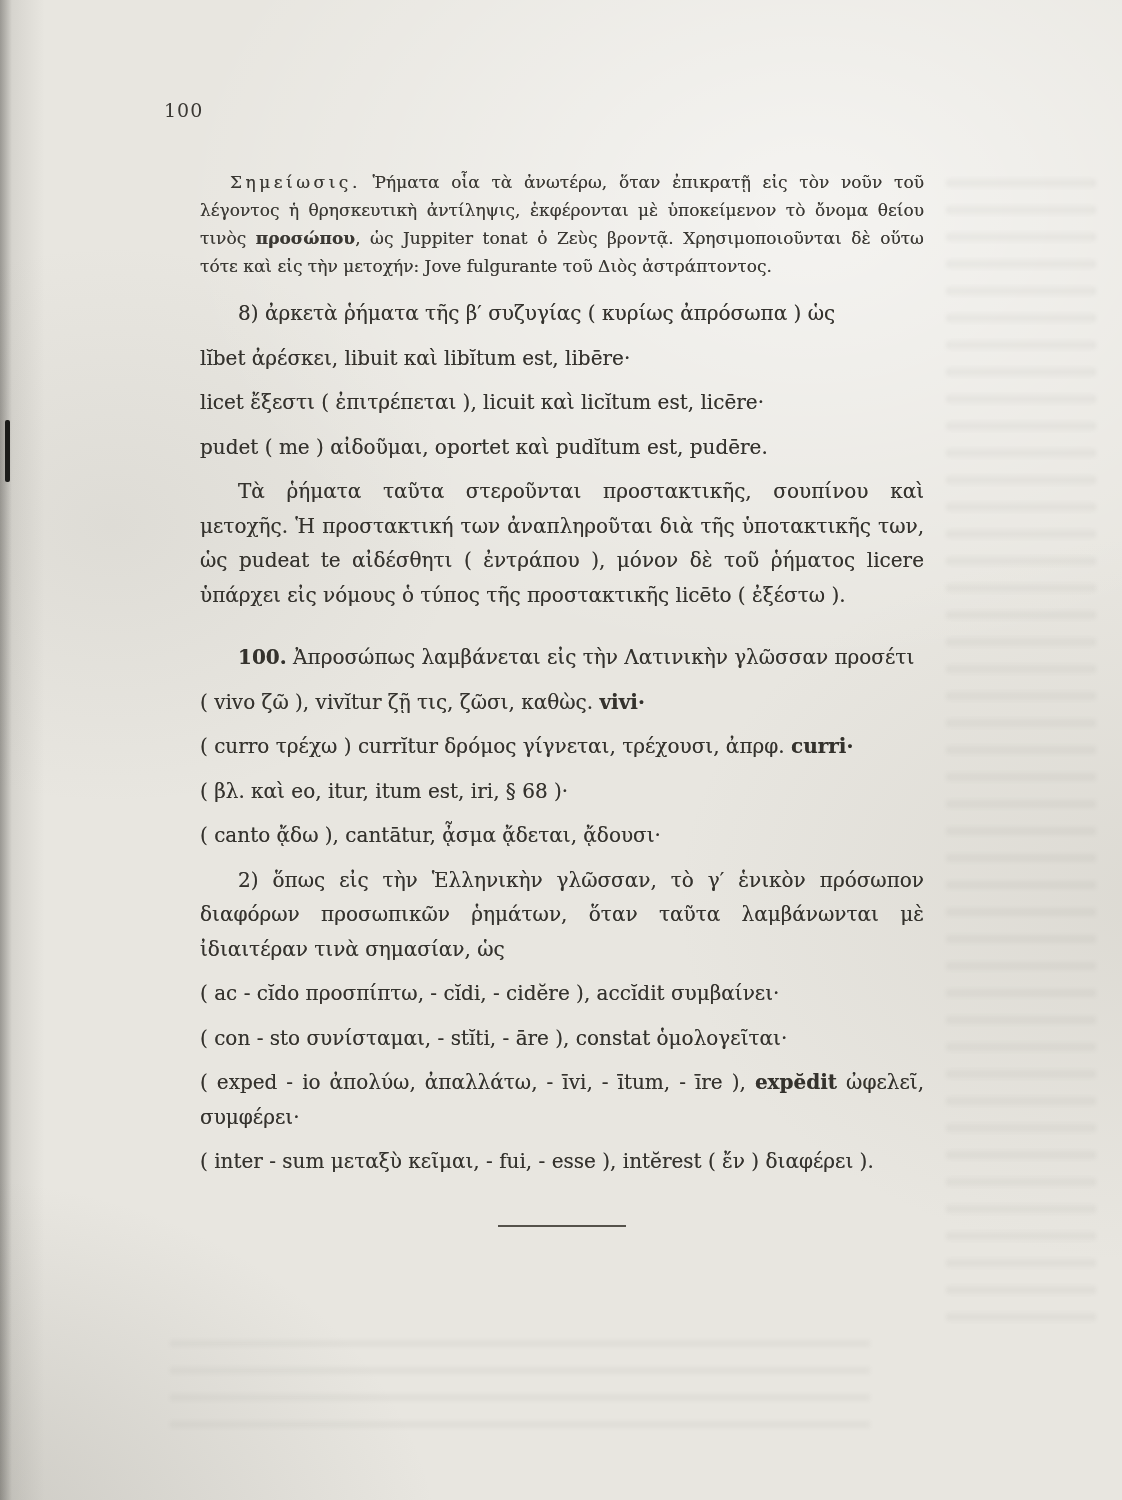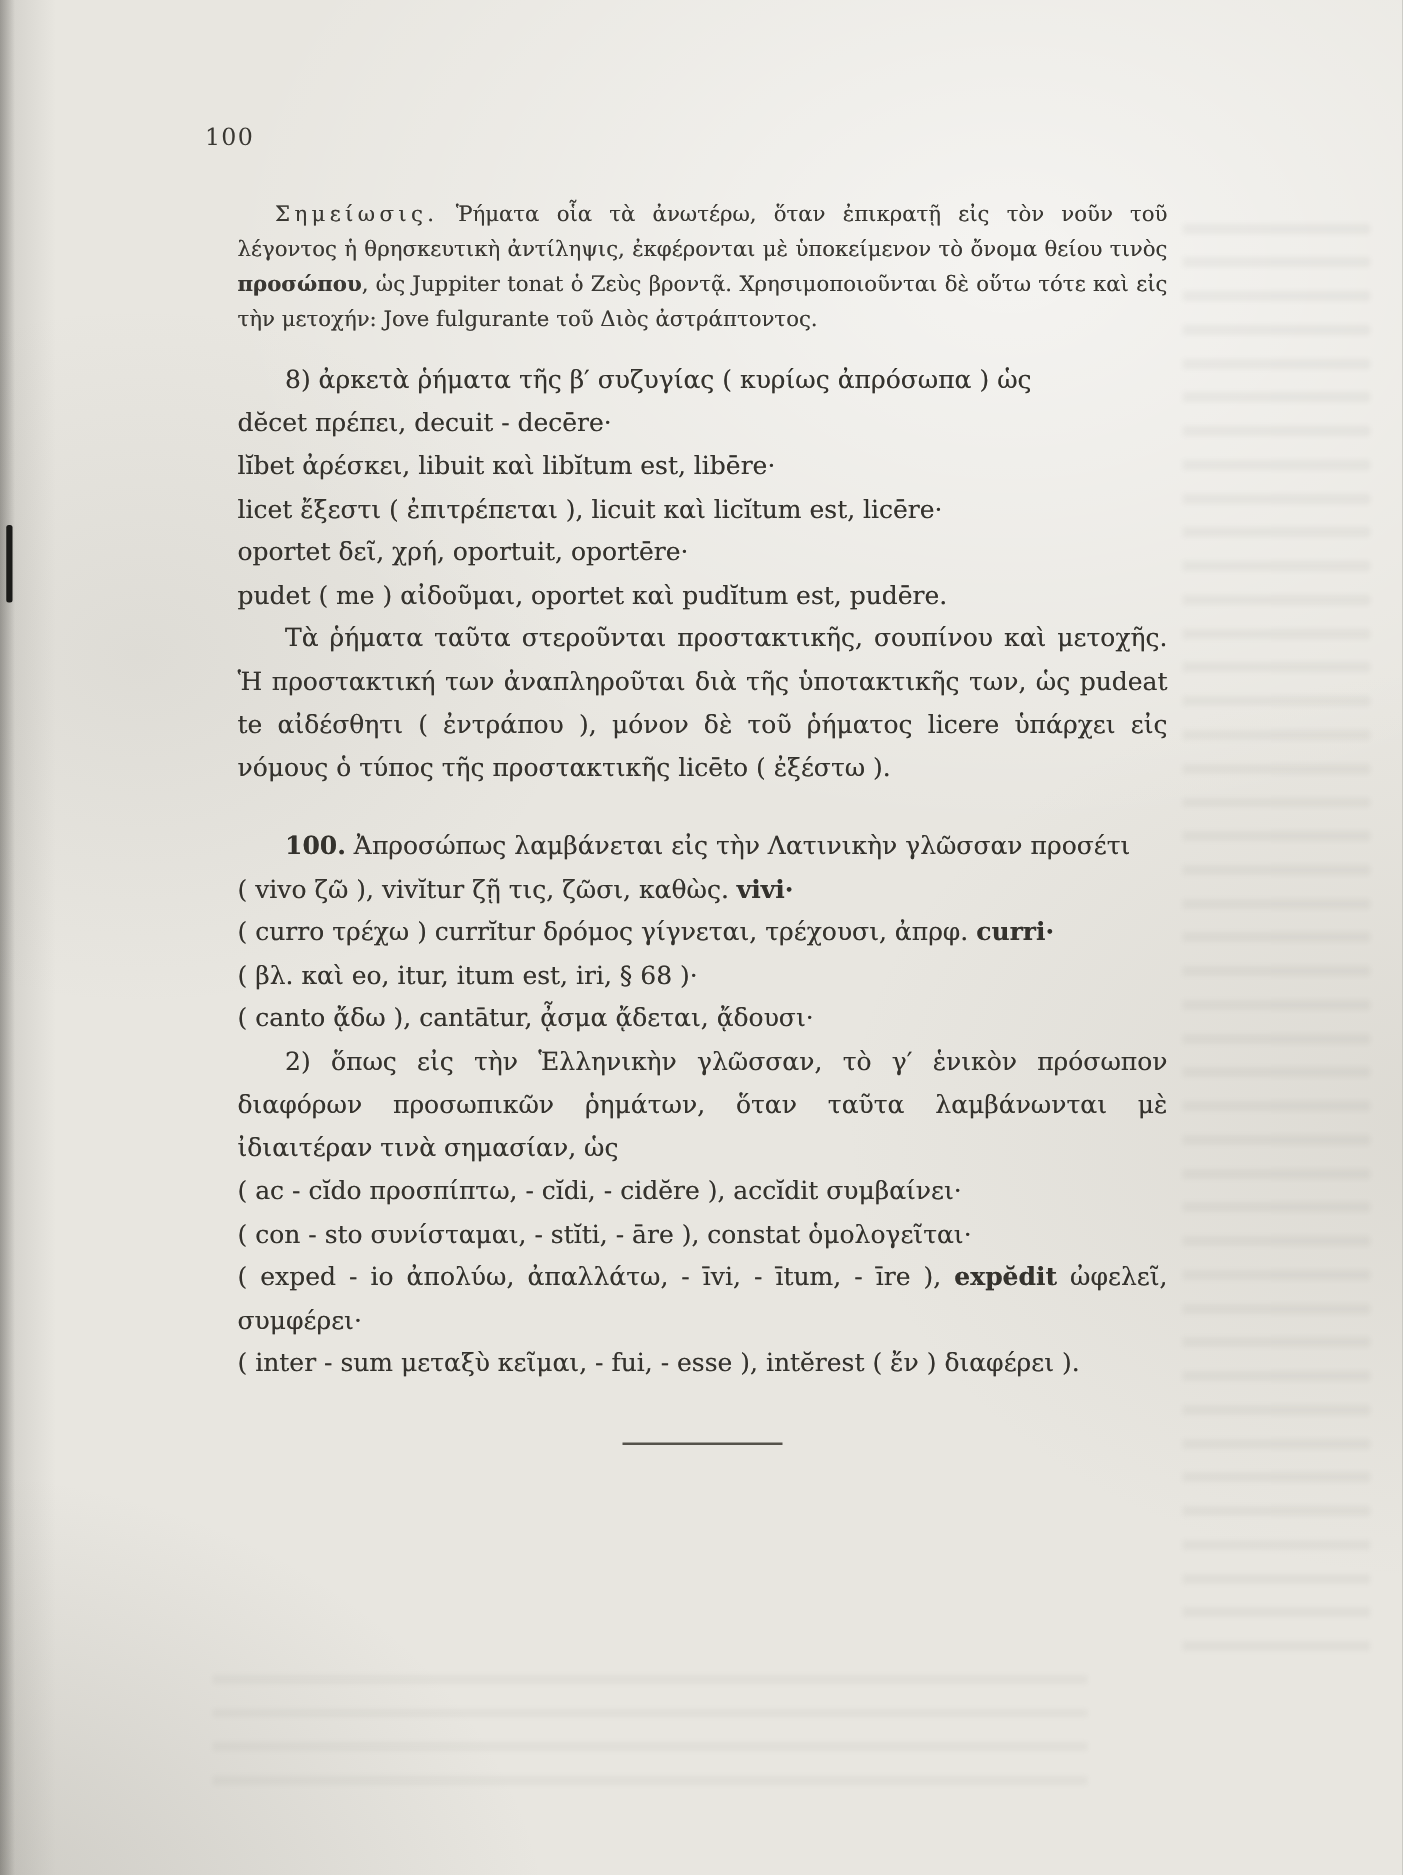--- a/index.html
+++ b/index.html
@@ -22,21 +22,21 @@
   .edge-shadow{position:absolute;left:0;top:0;width:12px;height:100%;
     background:linear-gradient(90deg, rgba(55,53,49,0.35), rgba(55,53,49,0));}
   .edge-mark{position:absolute;left:5px;top:420px;width:5px;height:62px;background:#1b1b19;border-radius:2px;}
   .bleed-right{position:absolute;right:26px;top:160px;width:150px;height:1180px;opacity:0.06;filter:blur(2px);
     background:repeating-linear-gradient(180deg, transparent 0 19px, #5f5f58 19px 27px);}
   .bleed-bottom{position:absolute;left:170px;bottom:60px;width:700px;height:120px;opacity:0.05;filter:blur(2px);
     background:repeating-linear-gradient(180deg, transparent 0 20px, #5f5f58 20px 27px);}
   .pagenum{position:absolute;left:164px;top:99px;font-size:19px;letter-spacing:1px;color:#3a3833;text-align:right;}
   .text-col{position:absolute;left:190px;top:158px;width:744px;
     text-shadow:0 0 0.4px rgba(52,50,45,0.55);}
-  p{margin:0;}
+  p{margin:10px;}
   .note{font-size:17px;line-height:28px;text-align:justify;text-indent:30px;margin-bottom:16px;color:#3a3833;}
   .body{font-size:20px;line-height:34.5px;text-align:justify;}
   .line{text-align:left;}
   .indent{text-indent:38px;}
   .gap{margin-top:28px;}
   .b{font-weight:bold;}
   .sp{letter-spacing:3.5px;}
   .rule{width:128px;border-top:2px solid #55524b;margin:46px auto 0 auto;}
 </style>
 </head>
@@ -47,24 +47,22 @@
   <div class="edge-mark"></div>
   <div class="bleed-right"></div>
   <div class="bleed-bottom"></div>
 
   <div class="pagenum">100</div>
 
   <div class="text-col" id="text-col">
 
   <p class="note"><span class="sp">Σημείωσις.</span><span> Ῥήματα οἷα τὰ ἀνωτέρω, ὅταν ἐπικρατῇ εἰς τὸν νοῦν τοῦ λέγοντος ἡ θρησκευτικὴ ἀντίληψις, ἐκφέρονται μὲ ὑποκείμενον τὸ ὄνομα θείου τινὸς </span><span class="b">προσώπου</span><span>, ὡς Juppiter tonat ὁ Ζεὺς βροντᾷ. Χρησιμοποιοῦνται δὲ οὕτω τότε καὶ εἰς τὴν μετοχήν: Jove fulgurante τοῦ Διὸς ἀστράπτοντος.</span></p>
       <p class="body line indent"><span>8) ἀρκετὰ ῥήματα τῆς β′ συζυγίας ( κυρίως ἀπρόσωπα ) ὡς</span></p>
-      <p class="body line"><span>dĕcet πρέπει, decuit - decēre·</span></p>
       <p class="body line"><span>lĭbet ἀρέσκει, libuit καὶ libĭtum est, libēre·</span></p>
       <p class="body line"><span>licet ἔξεστι ( ἐπιτρέπεται ), licuit καὶ licĭtum est, licēre·</span></p>
-      <p class="body line"><span>oportet δεῖ, χρή, oportuit, oportēre·</span></p>
       <p class="body line"><span>pudet ( me ) αἰδοῦμαι, oportet καὶ pudĭtum est, pudēre.</span></p>
       <p class="body indent"><span>Τὰ ῥήματα ταῦτα στεροῦνται προστακτικῆς, σουπίνου καὶ μετοχῆς. Ἡ προστακτική των ἀναπληροῦται διὰ τῆς ὑποτακτικῆς των, ὡς pudeat te αἰδέσθητι ( ἐντράπου ), μόνον δὲ τοῦ ῥήματος licere ὑπάρχει εἰς νόμους ὁ τύπος τῆς προστακτικῆς licēto ( ἐξέστω ).</span></p>
       <p class="body line indent gap"><span class="b">100.</span><span> Ἀπροσώπως λαμβάνεται εἰς τὴν Λατινικὴν γλῶσσαν προσέτι</span></p>
       <p class="body line"><span>( vivo ζῶ ), vivĭtur ζῇ τις, ζῶσι, καθὼς. </span><span class="b">vivi·</span></p>
       <p class="body line"><span>( curro τρέχω ) currĭtur δρόμος γίγνεται, τρέχουσι, ἀπρφ. </span><span class="b">curri·</span></p>
       <p class="body line"><span>( βλ. καὶ eo, itur, itum est, iri, § 68 )·</span></p>
       <p class="body line"><span>( canto ᾄδω ), cantātur, ᾆσμα ᾄδεται, ᾄδουσι·</span></p>
       <p class="body indent"><span>2) ὅπως εἰς τὴν Ἑλληνικὴν γλῶσσαν, τὸ γ′ ἑνικὸν πρόσωπον διαφόρων προσωπικῶν ῥημάτων, ὅταν ταῦτα λαμβάνωνται μὲ ἰδιαιτέραν τινὰ σημασίαν, ὡς</span></p>
       <p class="body line"><span>( ac - cĭdo προσπίπτω, - cĭdi, - cidĕre ), accĭdit συμβαίνει·</span></p>
       <p class="body line"><span>( con - sto συνίσταμαι, - stĭti, - āre ), constat ὁμολογεῖται·</span></p>

